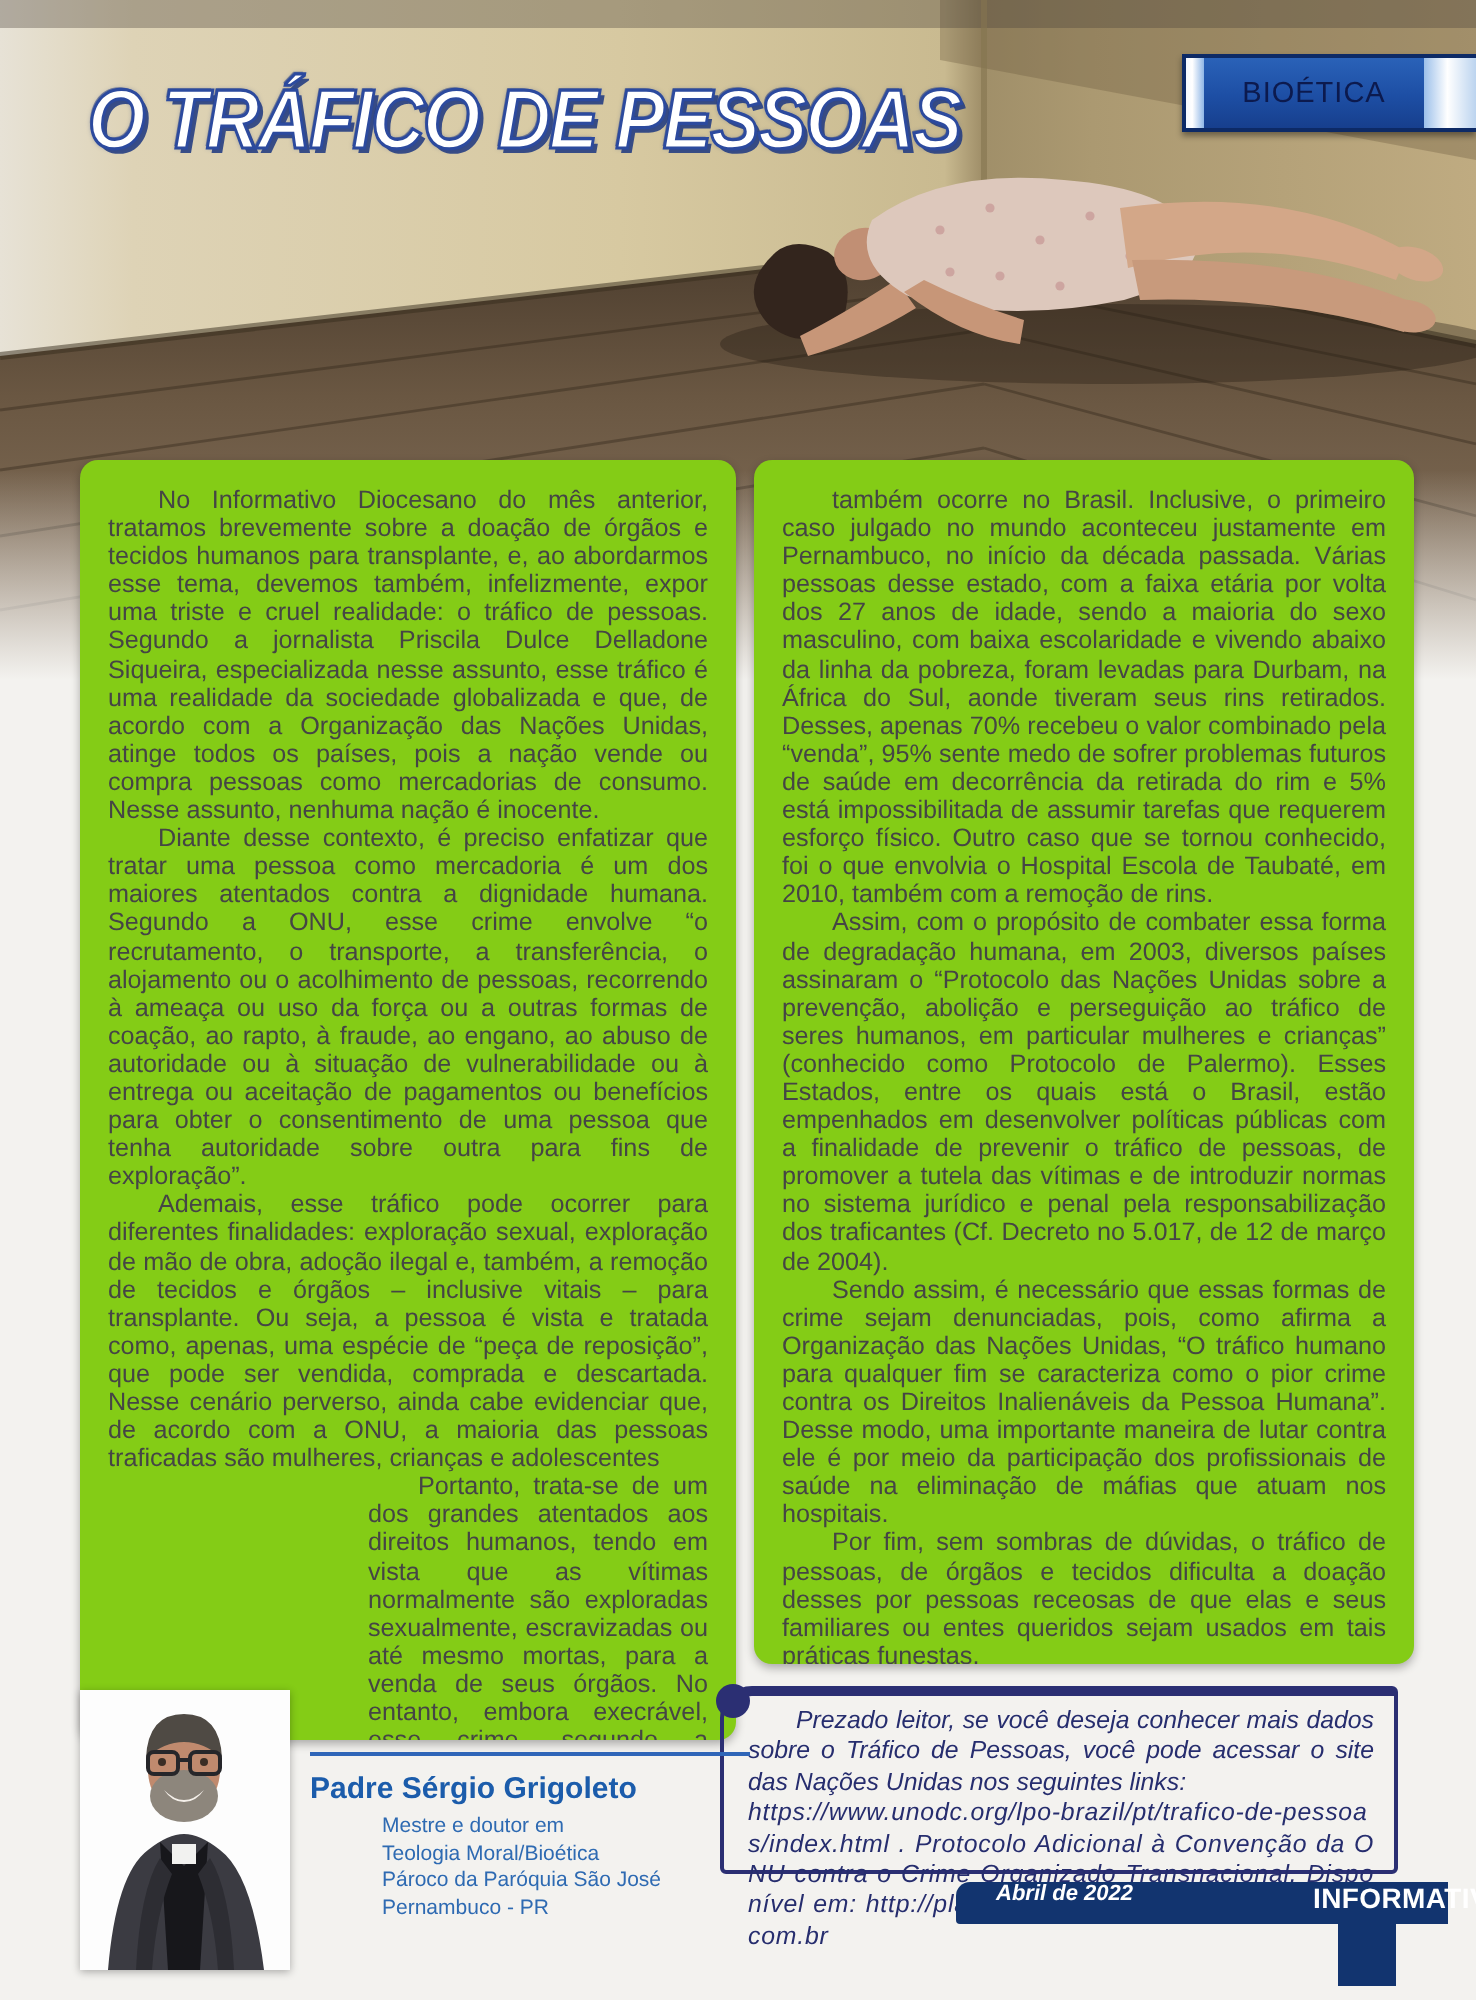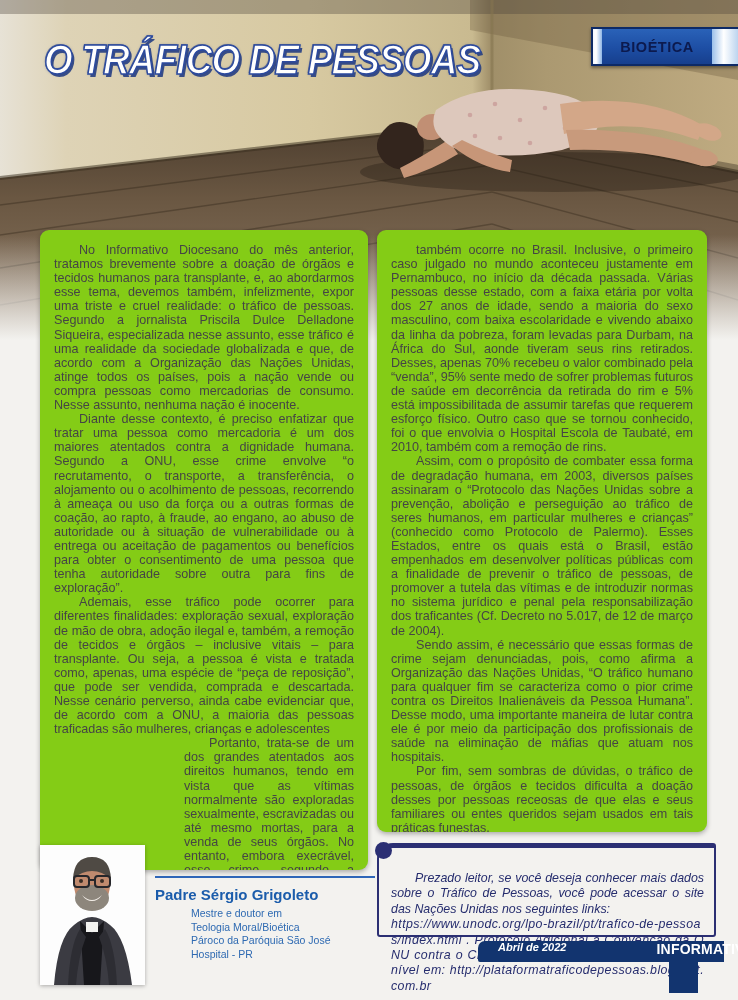--- a/index.html
+++ b/index.html
@@ -16,43 +16,43 @@
     color:#ffffff;-webkit-text-stroke:1.6px #2c4a9e;
     text-shadow:2.5px 2.5px 0 rgba(38,62,130,.9),-1px -1px 0 rgba(38,62,130,.55),0 0 3px rgba(38,62,130,.6);
     transform:scaleX(.88);transform-origin:left top;white-space:nowrap;}
 
   
   .badge{position:absolute;top:27px;right:0;z-index:5;width:145px;height:35px;display:flex;align-items:stretch;
     border:2px solid #0d2a66;border-right:none;box-shadow:0 2px 3px rgba(0,0,0,.4);}
   .badge .cap-l{width:9px;background:linear-gradient(90deg,#f4f8ff 0%,#ffffff 35%,#8fb6e6 100%);}
   .badge .mid{flex:1;display:flex;align-items:center;justify-content:center;
     background:linear-gradient(180deg,#2a62b8 0%,#1d4ea4 55%,#173f8d 100%);}
-  .badge .mid span{font-size:14.5px;font-weight:bold;letter-spacing:.5px;color:#0c1a4e;}
+  .badge .mid span{font-size:14.5px;font-weight:normal;letter-spacing:.5px;color:#0c1a4e;}
   .badge .cap-r{width:26px;background:linear-gradient(90deg,#9cc0ea 0%,#ffffff 45%,#bcd4ef 100%);}
 
   
   .panel{position:absolute;background:#84cc16;border-radius:9px;box-shadow:0 2px 5px rgba(0,0,0,.3);
     padding:13px 14px 8px 14px;box-sizing:border-box;z-index:3;}
   .panel-left{left:40px;top:230px;width:328px;height:640px;overflow:hidden;}
   .panel-right{right:31px;top:230px;width:330px;height:602px;overflow:hidden;}
   .panel p{margin:0;font-size:12.6px;line-height:14.1px;color:#454545;text-align:justify;text-indent:25px;}
   .photo-spacer{float:left;width:130px;height:60px;margin-top:84px;}
 
   
   .author-photo{position:absolute;left:40px;top:845px;width:105px;height:140px;z-index:4;
     background:#fdfdfd;box-shadow:0 1px 4px rgba(0,0,0,.3);}
   .author-block{position:absolute;left:155px;top:876px;width:220px;z-index:4;}
   .author-divider{height:2px;background:#2f66b8;margin-bottom:8px;}
   .author-name{font-size:15px;font-weight:bold;color:#1b5cab;margin-bottom:4px;}
   .author-cred{font-size:10.5px;line-height:13.5px;color:#2e6ab2;padding-left:36px;}
 
   
-  .note{position:absolute;left:377px;top:843px;width:339px;height:94px;box-sizing:border-box;z-index:3;
+  .note{position:absolute;left:360px;top:843px;width:339px;height:94px;box-sizing:border-box;z-index:3;
     border:2px solid #2b2f73;border-top-width:5px;border-radius:16px 3px 3px 3px;
-    padding:23px 10px 5px 12px;}
+    padding:5px 10px 5px 12px;}
   .note::before{content:"";position:absolute;left:-4px;top:-6px;width:17px;height:17px;border-radius:50%;background:#2b2f73;}
   .note p{margin:0;font-style:italic;font-size:12.4px;line-height:15.4px;color:#262d6e;text-align:justify;}
   .note .intro{text-indent:24px;}
   .note .links{letter-spacing:.4px;word-break:break-all;}
 
   
   .footer-bar{position:absolute;left:478px;top:941px;width:226px;height:21px;z-index:4;
     background:#12346f;border-radius:7px 0 0 2px;display:flex;align-items:flex-start;padding-left:20px;box-sizing:content-box;gap:32px;}
   .footer-date{font-size:11px;font-weight:bold;font-style:italic;color:#ffffff;white-space:nowrap;}
   .footer-sep{width:2px;height:13px;background:#5a82c4;margin:0 12px 0 14px;}
@@ -180,21 +180,21 @@
         <circle cx="62" cy="36" r="2" fill="#3a2d25"></circle>
     </svg>
   </div>
 
   <div class="author-block">
     <div class="author-divider"></div>
     <div class="author-name">Padre Sérgio Grigoleto</div>
     <div class="author-cred">Mestre e doutor em</div>
     <div class="author-cred">Teologia Moral/Bioética</div>
     <div class="author-cred">Pároco da Paróquia São José</div>
-    <div class="author-cred">Hospital - PR</div>
+    <div class="author-cred">Pernambuco - PR</div>
   </div>
 
   <div class="note">
     <p class="intro">Prezado leitor, se você deseja conhecer mais dados sobre o Tráfico de Pessoas, você pode acessar o site das Nações Unidas nos seguintes links:</p>
     <p class="links">https://www.unodc.org/lpo-brazil/pt/trafico-de-pessoas/index.html . Protocolo Adicional à Convenção da ONU contra o Crime Organizado Transnacional. Disponível em: http://plataformatraficodepessoas.blogspot.com.br</p>
   </div>
 
   <div class="footer-bar">
     <span class="footer-date">Abril de 2022</span>
     <span class="footer-sep"></span>

